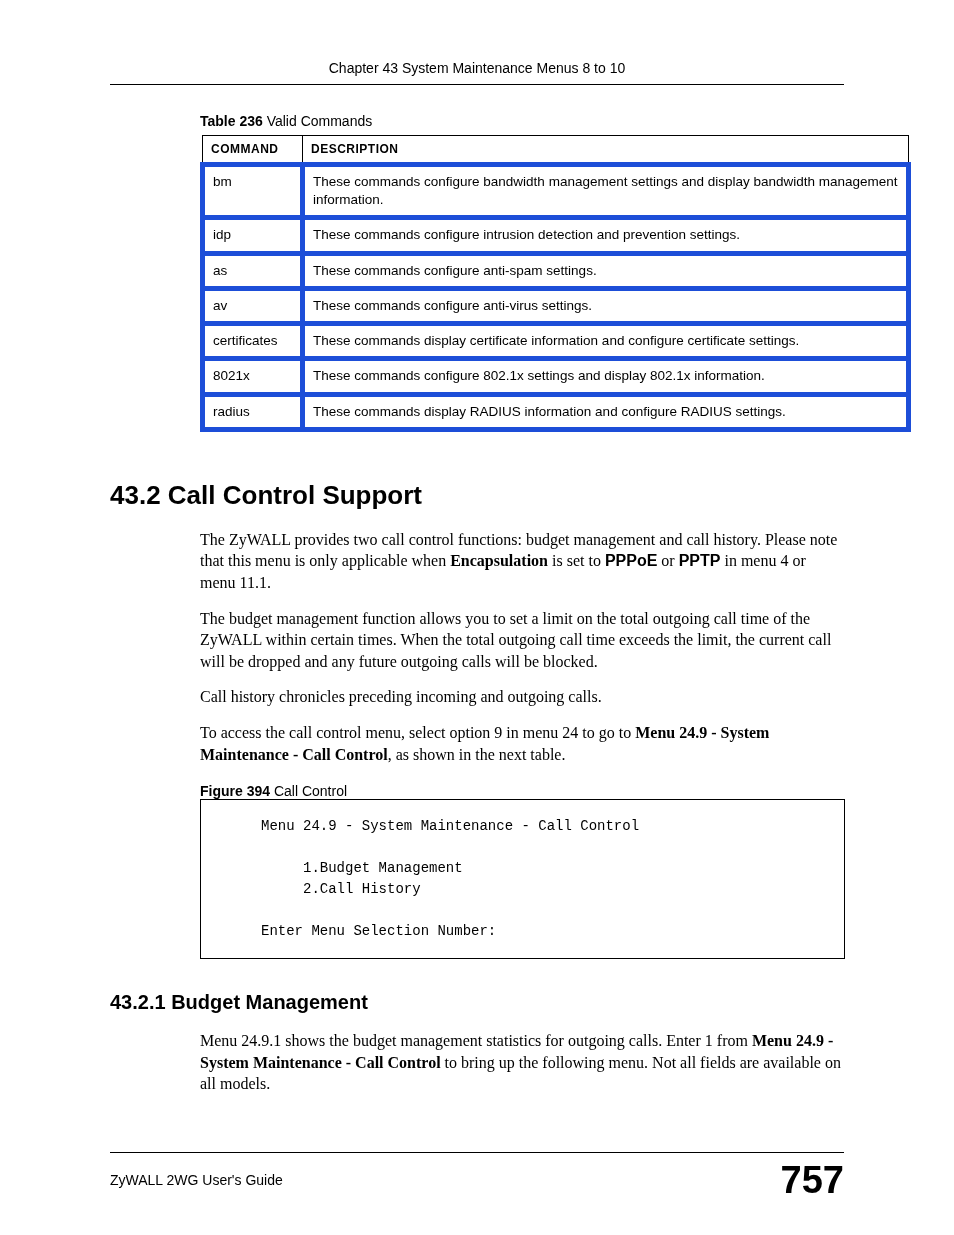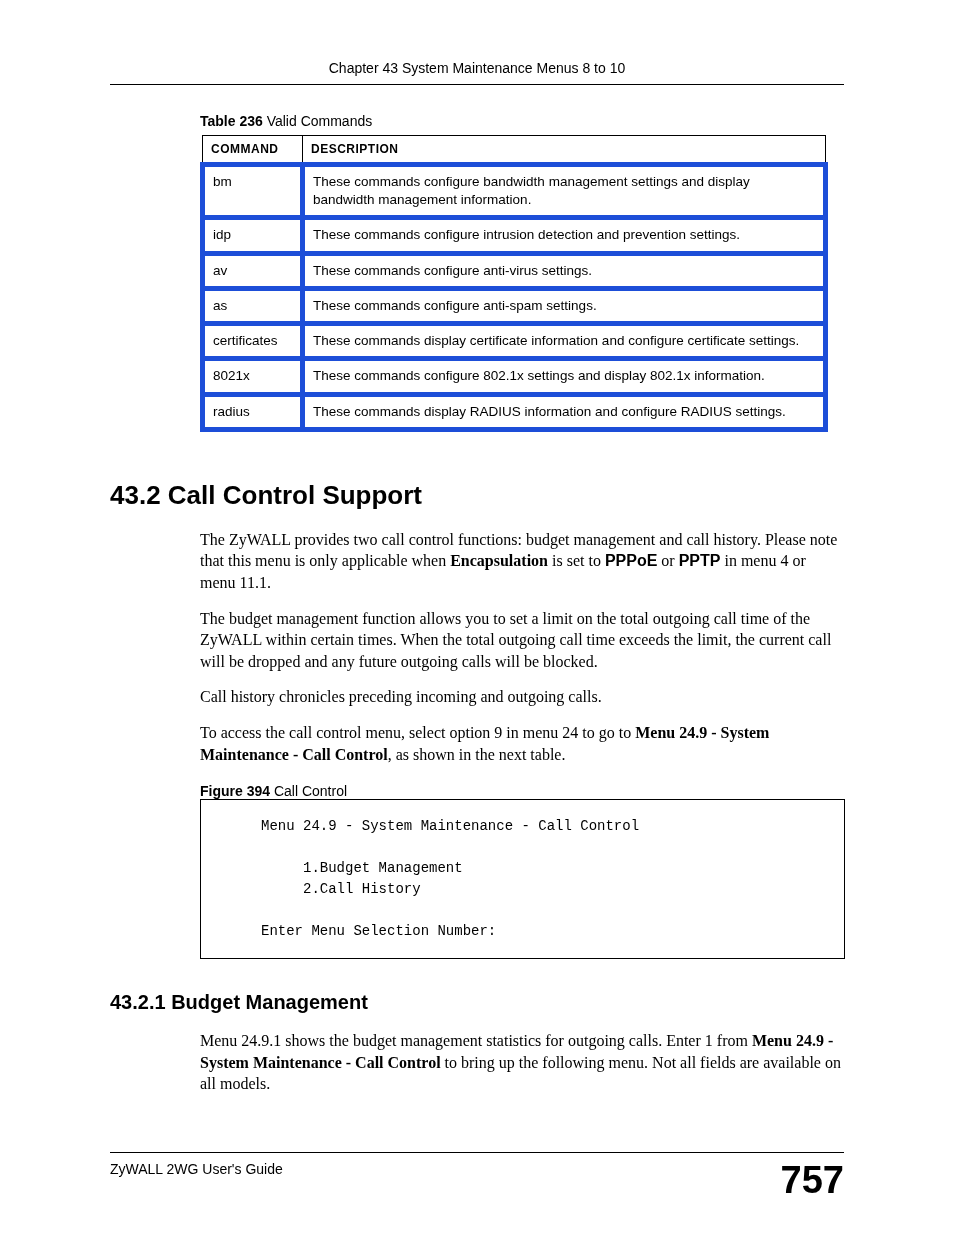--- a/index.html
+++ b/index.html
@@ -31,21 +31,21 @@
       font-size: 14px;
       margin-left: 90px;
       margin-bottom: 6px;
     }
     .table-caption .bold {
       font-weight: bold;
     }
     table.cmd-table {
       margin-left: 90px;
       border-collapse: collapse;
-      width: 628px;
+      width: 711px;
       font-family: Arial, Helvetica, sans-serif;
       font-size: 13.5px;
     }
     table.cmd-table th {
       text-align: left;
       font-variant: small-caps;
       font-weight: bold;
       font-size: 12px;
       letter-spacing: 0.5px;
       padding: 6px 8px;
@@ -107,21 +107,21 @@
     }
     .footer {
       position: absolute;
       bottom: 36px;
       left: 110px;
       right: 110px;
       border-top: 1px solid #000;
       padding-top: 8px;
       display: flex;
       justify-content: space-between;
-      align-items: flex-start;
+      align-items: center;
     }
     .footer-left {
       font-family: Arial, Helvetica, sans-serif;
       font-size: 14px;
     }
     .footer-right {
       font-family: Arial, Helvetica, sans-serif;
       font-weight: bold;
       font-size: 38px;
       line-height: 1;
@@ -148,26 +148,26 @@
     <tbody>
       <tr>
         <td>bm</td>
         <td>These commands configure bandwidth management settings and display bandwidth management information.</td>
       </tr>
       <tr>
         <td>idp</td>
         <td>These commands configure intrusion detection and prevention settings.</td>
       </tr>
       <tr>
+        <td>as</td>
+        <td>These commands configure anti-spam settings.</td>
+      </tr>
+      <tr>
         <td>av</td>
         <td>These commands configure anti-virus settings.</td>
-      </tr>
-      <tr>
-        <td>as</td>
-        <td>These commands configure anti-spam settings.</td>
       </tr>
       <tr>
         <td>certificates</td>
         <td>These commands display certificate information and configure certificate settings.</td>
       </tr>
       <tr>
         <td>8021x</td>
         <td>These commands configure 802.1x settings and display 802.1x information.</td>
       </tr>
       <tr>

